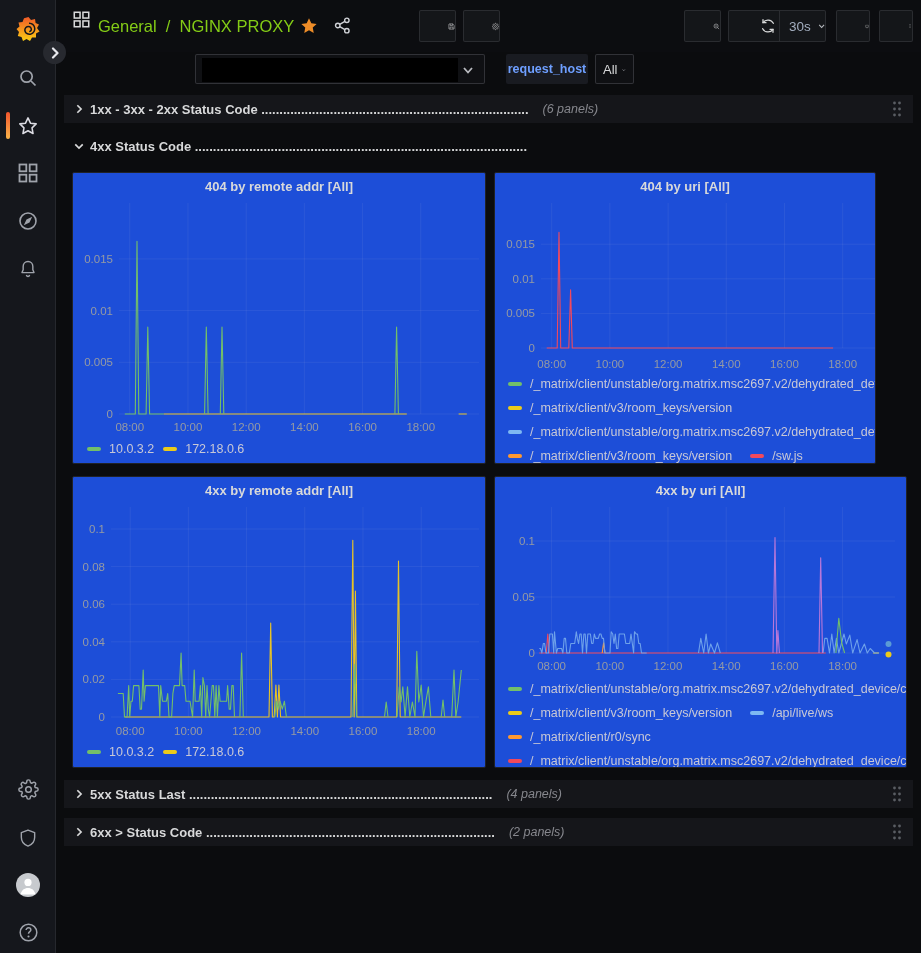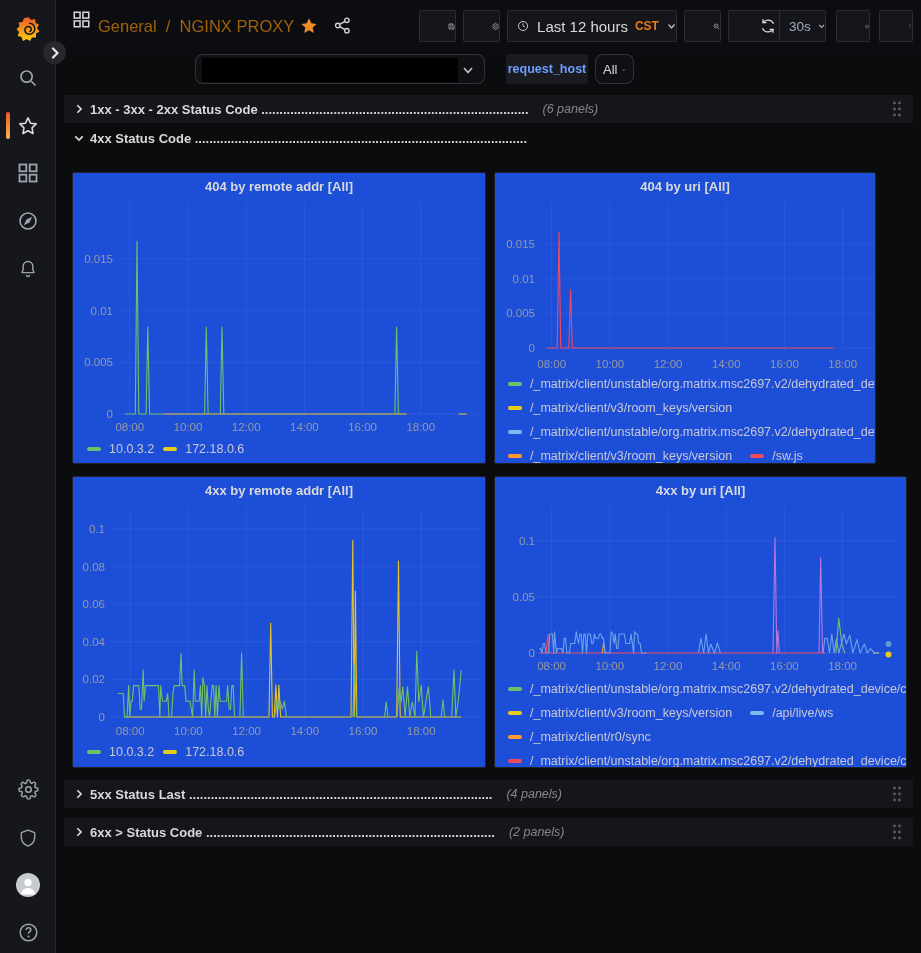--- a/index.html
+++ b/index.html
@@ -4,25 +4,25 @@
 html,body { width:921px; height:953px; background:#0b0c0e; font-family:"Liberation Sans",sans-serif; overflow:hidden; }
 #root { position:relative; width:921px; height:953px; }
 .abs { position:absolute; }
 
 #side { position:absolute; left:0; top:0; width:56px; height:953px; background:#15171c; border-right:1px solid #26282d; z-index:5; }
 .sicon { position:absolute; left:0; width:56px; display:flex; justify-content:center; }
 #expand { position:absolute; left:43px; top:41px; width:23px; height:23px; border-radius:50%; background:#27292f; z-index:6; display:flex;align-items:center;justify-content:center; }
 #activebar { position:absolute; left:6px; top:112px; width:4px; height:27px; border-radius:2px; background:linear-gradient(180deg,#f2552c,#f9b44a); }
 
 #nav { position:absolute; left:56px; top:0; width:865px; height:52px; background:#0c0d10; }
-.navtitle { position:absolute; top:17px; font-size:16px; color:#a16207; white-space:nowrap; }
+.navtitle { position:absolute; top:17px; font-size:16px; color:#84cc16; white-space:nowrap; }
 .tbtn { position:absolute; top:10px; height:32px; background:#141619; border:1px solid rgba(204,204,220,0.12); border-radius:2px; display:flex; align-items:center; justify-content:center; color:#d8d9da; white-space:nowrap;padding-left:28px; }
 
 .vlabel { position:absolute; top:54px; height:30px; background:#191b21; border-radius:2px; display:flex; align-items:center; padding:0 10px; color:#6e9fff; font-size:12.5px; font-weight:bold; }
-.vdrop { position:absolute; top:54px; height:30px; background:#0f1013; border:1px solid rgba(204,204,220,0.18); border-radius:8px; }
+.vdrop { position:absolute; top:54px; height:30px; background:#0f1013; border:1px solid rgba(204,204,220,0.18); border-radius:2px; }
 
 .rowhead { position:absolute; left:64px; width:849px; height:28px; display:flex; align-items:center; color:#d8d9da; font-size:13px; font-weight:bold; white-space:nowrap; }
 .rowbg { background:#15161a; }
 .npanels { font-weight:normal; font-style:italic; font-size:12.5px; color:#86878d; margin-left:14px; }
 .chev { display:inline-block; margin:0 6px 0 10px; }
 .dots6 { position:absolute; right:10px; top:5px; }
 
 .panel { position:absolute; background:#1d4ed8; border:1px solid #202227; border-radius:2px; overflow:hidden; }
 .ptitle { position:absolute; top:6px; left:0; right:0; text-align:center; font-size:13px; font-weight:bold; color:#d8d9da; }
 .legend { position:absolute; font-size:12.5px; color:#c8c8d6; white-space:nowrap; }
@@ -135,31 +135,20 @@
       <path d="M7.5 3 V8.5 H15.5 V3"></path>
           <path d="M7 21 V14 H17 V21"></path>
     </svg>
   </div>
   <div class="tbtn" style="left:407px;width:37px">
     <svg width="17" height="17" viewBox="0 0 24 24" fill="none" stroke="#d8d9da" stroke-width="1.8">
       <circle cx="12" cy="12" r="3.2"></circle>
       <path d="M19.4 15a1.6 1.6 0 0 0 .32 1.76l.06.06a2 2 0 1 1-2.83 2.83l-.06-.06a1.6 1.6 0 0 0-1.76-.32 1.6 1.6 0 0 0-1 1.47V21a2 2 0 1 1-4 0v-.09a1.6 1.6 0 0 0-1-1.47 1.6 1.6 0 0 0-1.76.32l-.06.06a2 2 0 1 1-2.83-2.83l.06-.06a1.6 1.6 0 0 0 .32-1.76 1.6 1.6 0 0 0-1.47-1H3a2 2 0 1 1 0-4h.09a1.6 1.6 0 0 0 1.47-1 1.6 1.6 0 0 0-.32-1.76l-.06-.06a2 2 0 1 1 2.83-2.83l.06.06a1.6 1.6 0 0 0 1.76.32H9a1.6 1.6 0 0 0 1-1.47V3a2 2 0 1 1 4 0v.09a1.6 1.6 0 0 0 1 1.47 1.6 1.6 0 0 0 1.76-.32l.06-.06a2 2 0 1 1 2.83 2.83l-.06.06a1.6 1.6 0 0 0-.32 1.76V9a1.6 1.6 0 0 0 1.47 1H21a2 2 0 1 1 0 4h-.09a1.6 1.6 0 0 0-1.47 1z"></path>
     </svg>
   </div>
-  <div class="tbtn" style="left:451px;width:170px;justify-content:flex-start;padding-left:9px;font-size:14px">
-    <svg width="16" height="16" viewBox="0 0 24 24" fill="none" stroke="#d8d9da" stroke-width="1.8" style="margin-right:8px">
-      <circle cx="12" cy="12" r="9"></circle>
-          <path d="M12 6.5 V12 L15.5 14"></path>
-    </svg>
-    <span style="font-size:15px">Last 12 hours</span>
-        <span style="color:#eb7b18;font-size:12px;font-weight:bold;margin-left:7px">CST</span>
-    <svg width="12" height="12" viewBox="0 0 12 12" fill="none" stroke="#b9bbc0" stroke-width="1.8" style="margin-left:8px">
-          <path d="M2 4 L6 8.5 L10 4"></path>
-        </svg>
-  </div>
   <div class="tbtn" style="left:628px;width:37px">
     <svg width="17" height="17" viewBox="0 0 24 24" fill="none" stroke="#d8d9da" stroke-width="1.8">
       <circle cx="10.5" cy="10.5" r="7"></circle>
           <line x1="15.8" y1="15.8" x2="21" y2="21"></line>
           <line x1="7" y1="10.5" x2="14" y2="10.5"></line>
     </svg>
   </div>
   <div class="tbtn" style="left:672px;width:98px;justify-content:flex-start">
     <div style="width:37px;display:flex;justify-content:center;border-right:1px solid rgba(204,204,220,0.12);height:100%;align-items:center">
     <svg width="16" height="16" viewBox="0 0 24 24" fill="none" stroke="#d8d9da" stroke-width="1.9" stroke-linecap="round">
@@ -211,21 +200,21 @@
   <span class="npanels">(6 panels)</span>
   <svg class="dots6" width="12" height="18" viewBox="0 0 12 18" fill="#5a5d63">
     <circle cx="3.5" cy="3" r="1.4"></circle>
         <circle cx="8.5" cy="3" r="1.4"></circle>
         <circle cx="3.5" cy="9" r="1.4"></circle>
         <circle cx="8.5" cy="9" r="1.4"></circle>
         <circle cx="3.5" cy="15" r="1.4"></circle>
         <circle cx="8.5" cy="15" r="1.4"></circle>
   </svg>
 </div>
-<div class="rowhead" style="top:124px">
+<div class="rowhead" style="top:132px">
   <span class="chev"><svg width="10" height="10" viewBox="0 0 12 12" fill="none" stroke="#d8d9da" stroke-width="2">
           <path d="M1.5 4 L6 8.5 L10.5 4"></path>
         </svg></span>
   <span>4xx Status Code ............................................................................................</span>
 </div>
 <div class="rowhead rowbg" style="top:780px">
   <span class="chev"><svg width="10" height="10" viewBox="0 0 12 12" fill="none" stroke="#d8d9da" stroke-width="2">
           <path d="M4 1.5 L8.5 6 L4 10.5"></path>
         </svg></span>
   <span>5xx Status Last ....................................................................................</span>

